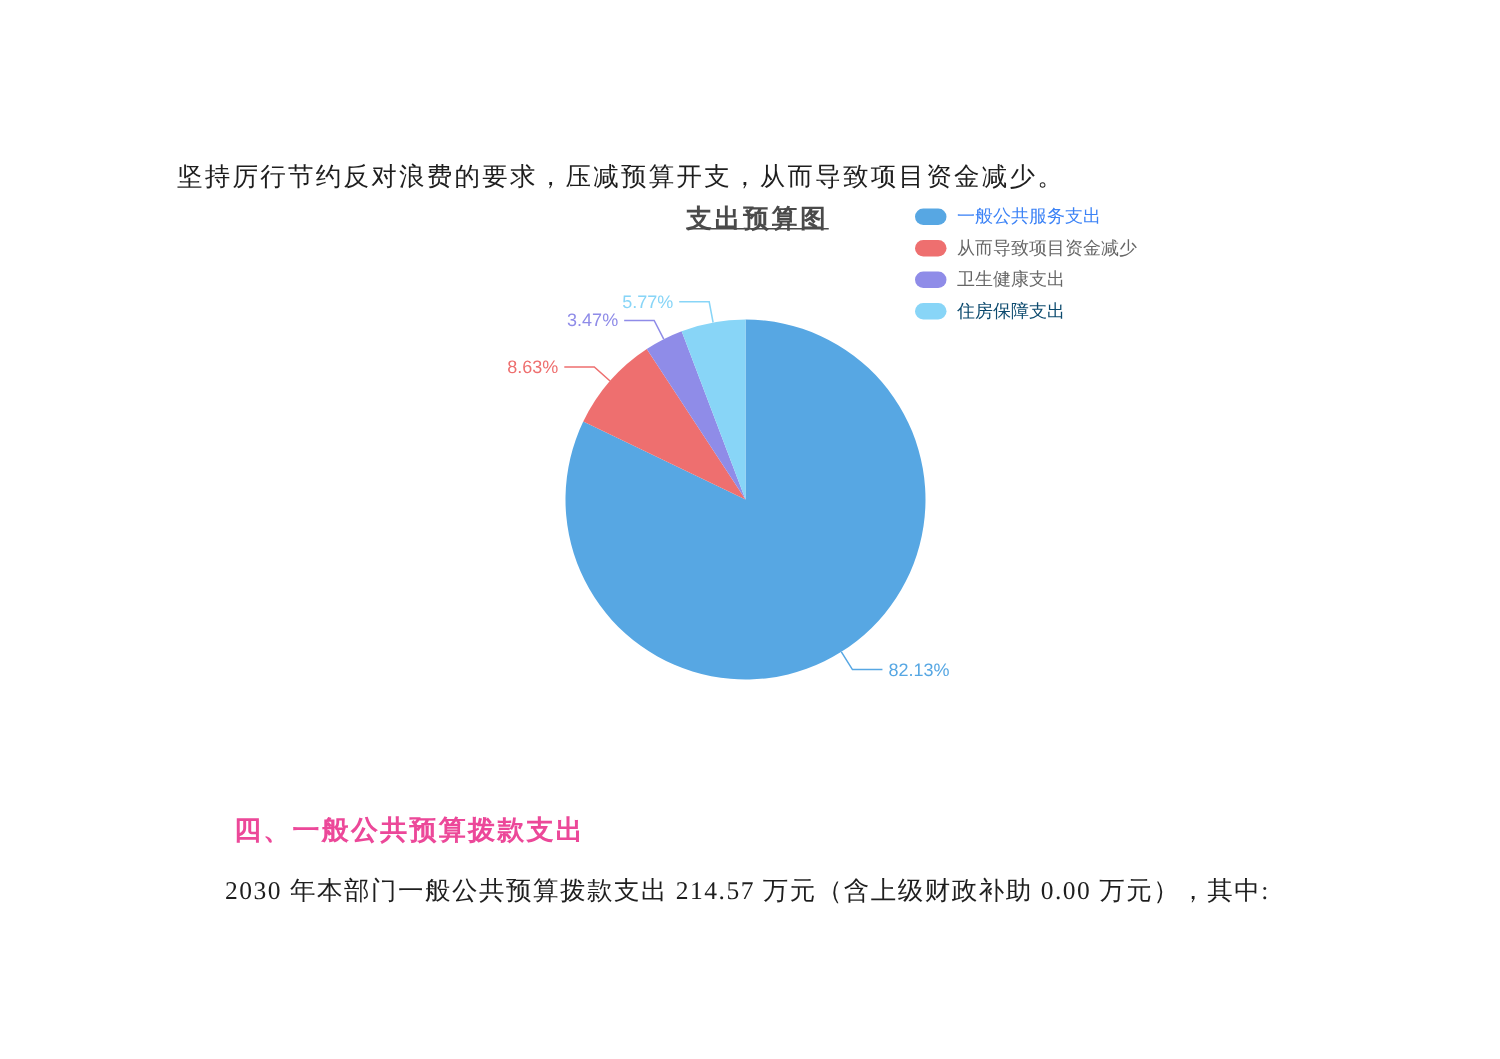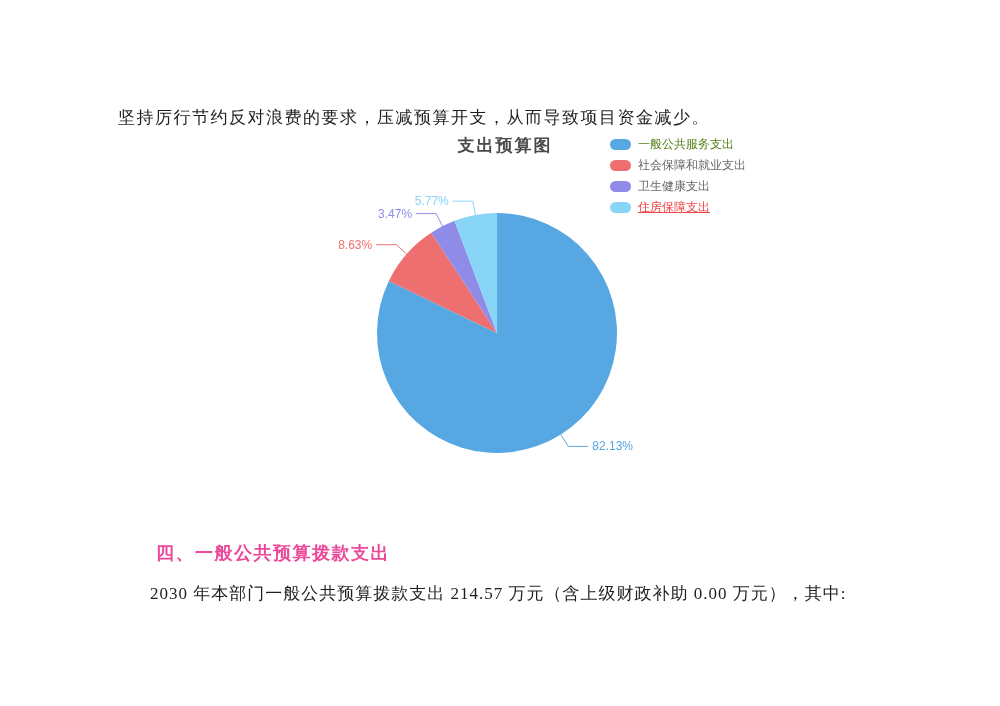--- a/index.html
+++ b/index.html
@@ -58,20 +58,21 @@
     position: absolute;
     left: 0;
     top: 9px;
     width: 350px;
     text-align: center;
     font-family: "Liberation Sans", "DejaVu Sans", sans-serif;
     font-size: 17px;
     font-weight: bold;
     letter-spacing: 2px;
     color: #4a4a4a;
+    text-decoration: underline;
   }
   .legend {
     position: absolute;
     left: 280px;
     top: 13px;
     display: flex;
     flex-direction: column;
     gap: 9px;
   }
   .legend-row {
@@ -108,33 +109,33 @@
 
 <div class="page">
 
   <p class="para top">坚持厉行节约反对浪费的要求，压减预算开支，从而导致项目资金减少。</p>
 
   <div class="chart">
     <div class="chart-title" style="color: rgb(74, 74, 74);">支出预算图</div>
     <div class="legend">
         <div class="legend-row">
           <span class="legend-swatch" style="background: rgb(87, 167, 227);"></span>
-          <span class="legend-label" style="color: #4d7c0f;">一般公共服务支出</span>
+          <span class="legend-label" style="color: #3b82f6;">一般公共服务支出</span>
         </div>
         <div class="legend-row">
           <span class="legend-swatch" style="background: rgb(238, 111, 111);"></span>
-          <span class="legend-label" style="color: rgb(102, 102, 102);">社会保障和就业支出</span>
+          <span class="legend-label" style="color: rgb(102, 102, 102);">从而导致项目资金减少</span>
         </div>
         <div class="legend-row">
           <span class="legend-swatch" style="background: rgb(143, 140, 232);"></span>
           <span class="legend-label" style="color: rgb(102, 102, 102);">卫生健康支出</span>
         </div>
         <div class="legend-row">
           <span class="legend-swatch" style="background: rgb(136, 213, 247);"></span>
-          <span class="legend-label" style="color: #ef4444; text-decoration: underline;">住房保障支出</span>
+          <span class="legend-label" style="color: #0c4a6e;">住房保障支出</span>
         </div>
       </div>
     <svg class="pie-svg" width="460" height="395" viewBox="0 0 460 395">
         <path d="M 167 208 L 167.00 88.00 A 120 120 0 1 1 58.84 156.02 Z" fill="#57a7e3"></path>
         <polyline points="230.9,309.6 238.3,321.4 258.3,321.4" fill="none" stroke="#57a7e3" stroke-width="1"></polyline>
         <text x="262.3" y="325.4" text-anchor="start" fill="#57a7e3" class="pie-label">82.13%</text>
         <path d="M 167 208 L 58.84 156.02 A 120 120 0 0 1 101.18 107.66 Z" fill="#ee6f6f"></path>
         <polyline points="76.7,129.0 66.2,119.7 46.2,119.7" fill="none" stroke="#ee6f6f" stroke-width="1"></polyline>
         <text x="42.2" y="123.7" text-anchor="end" fill="#ee6f6f" class="pie-label">8.63%</text>
         <path d="M 167 208 L 101.18 107.66 A 120 120 0 0 1 124.44 95.80 Z" fill="#8f8ce8"></path>

